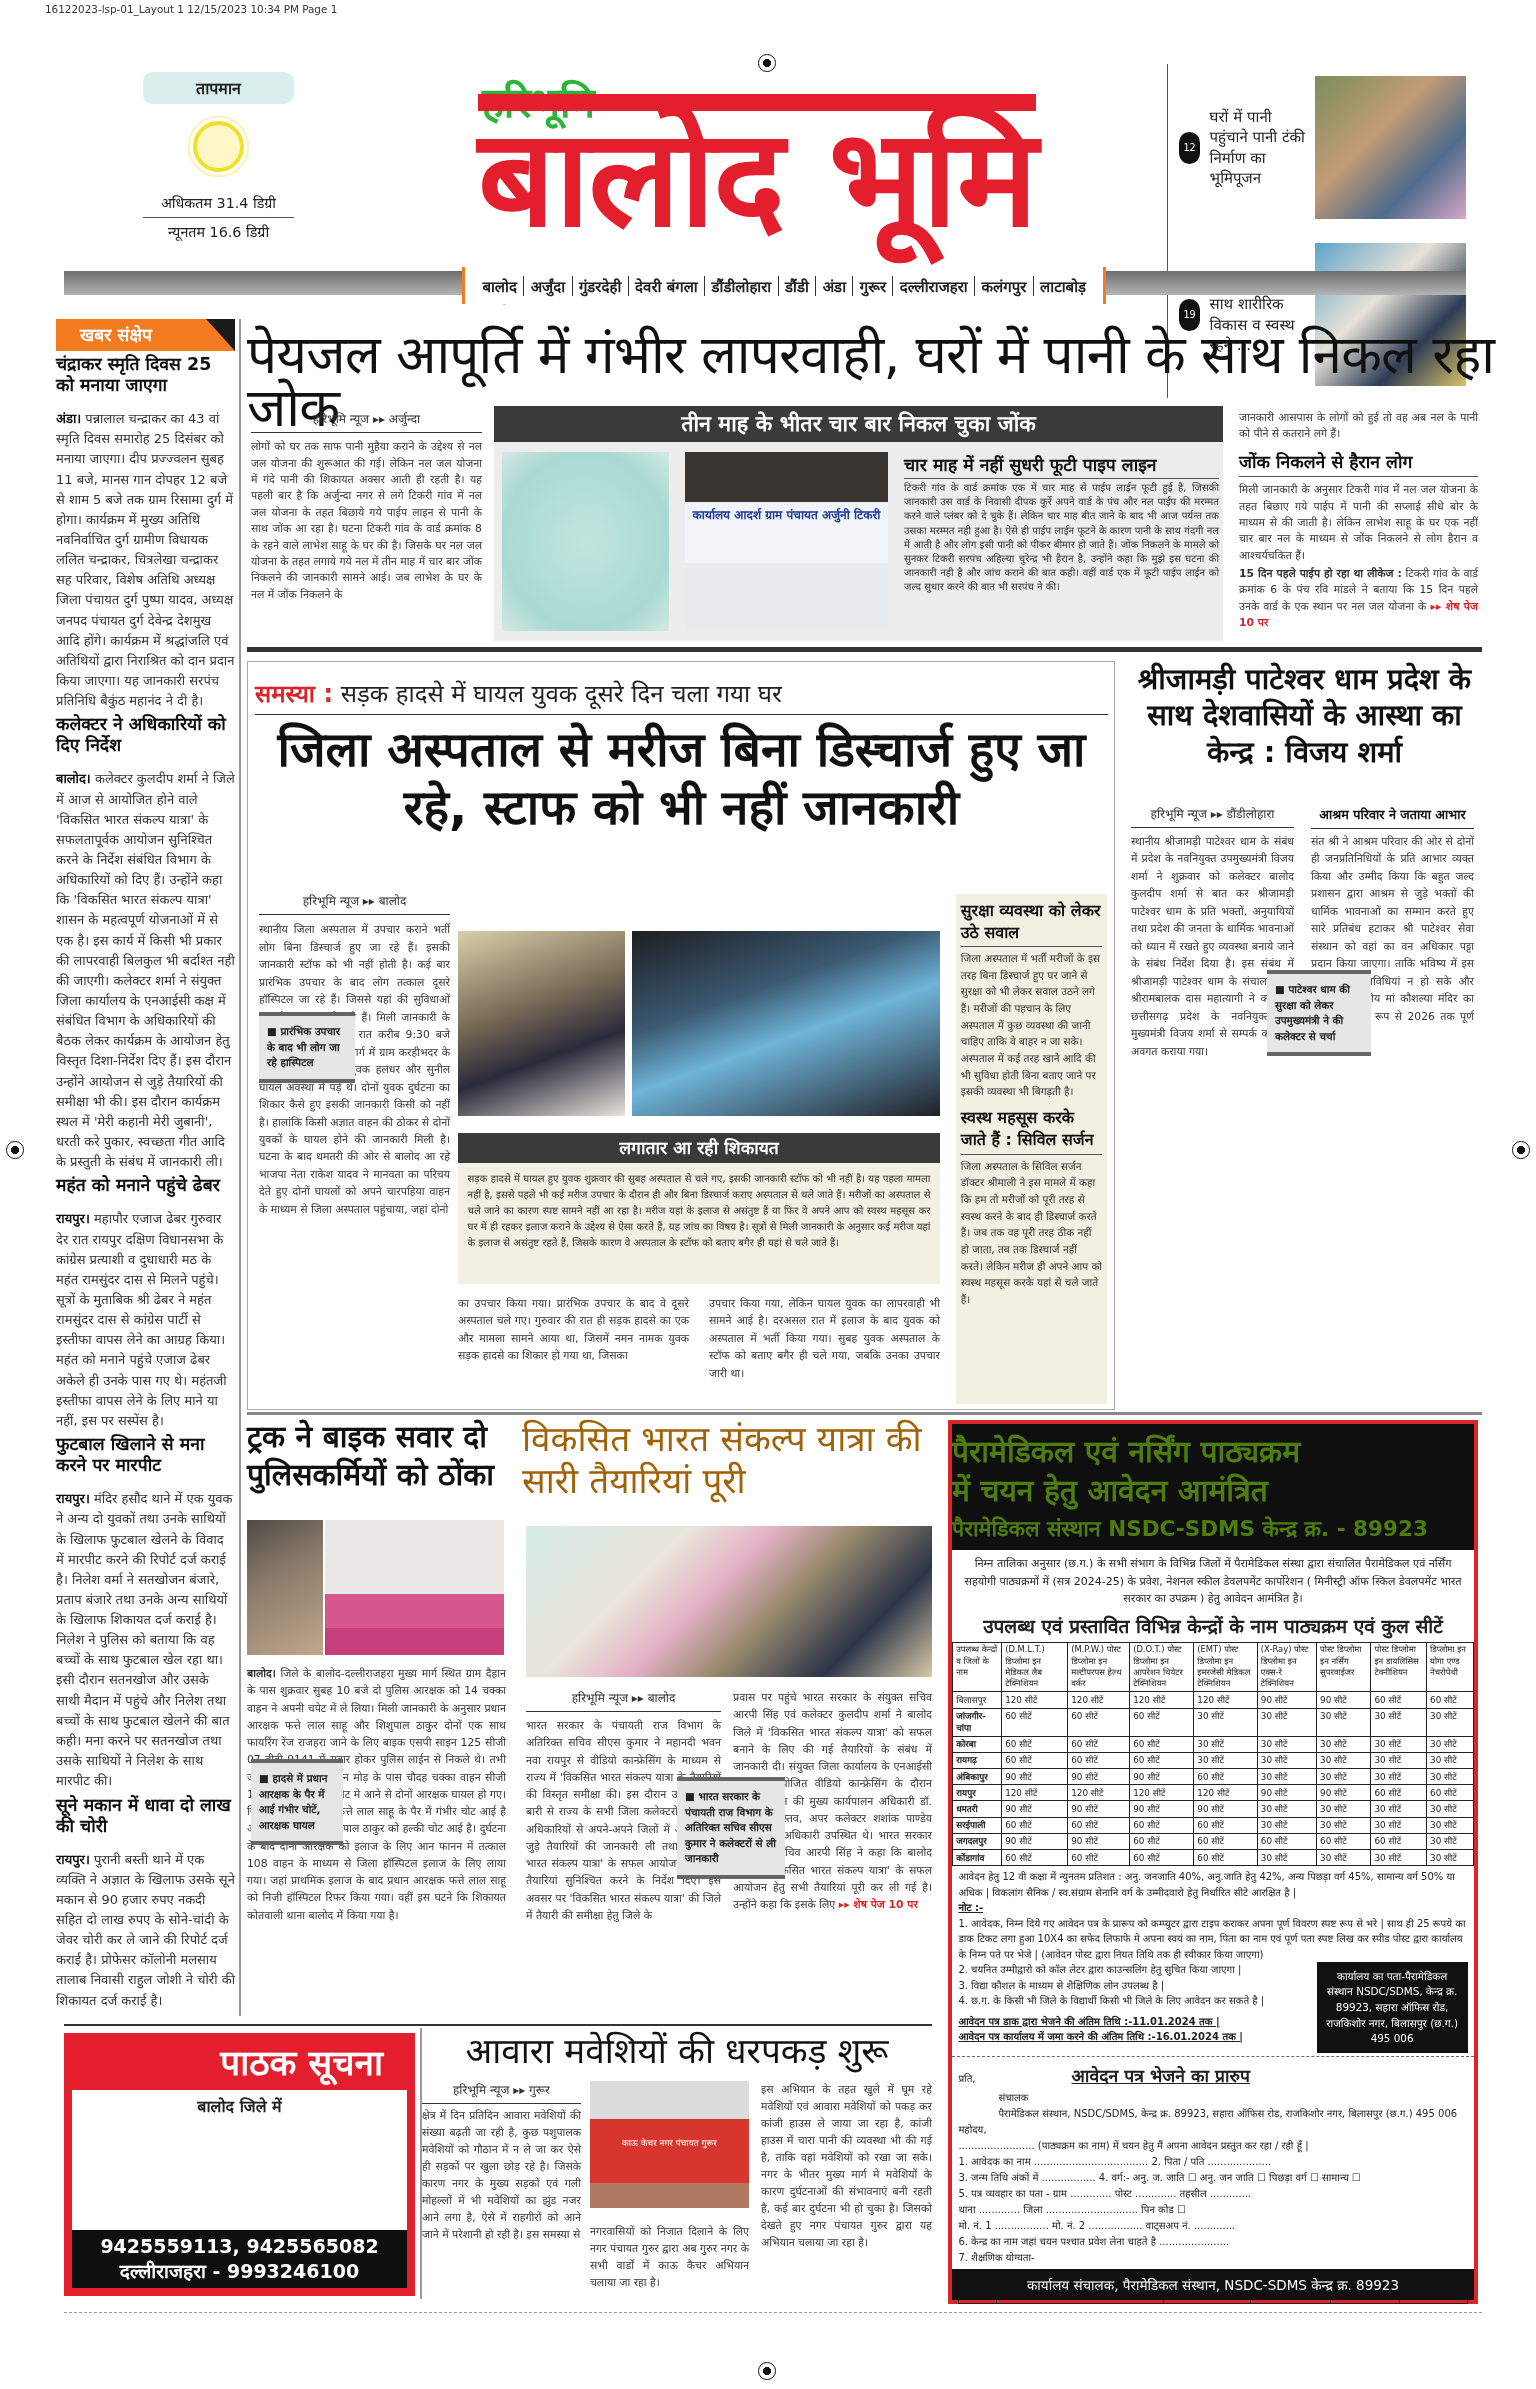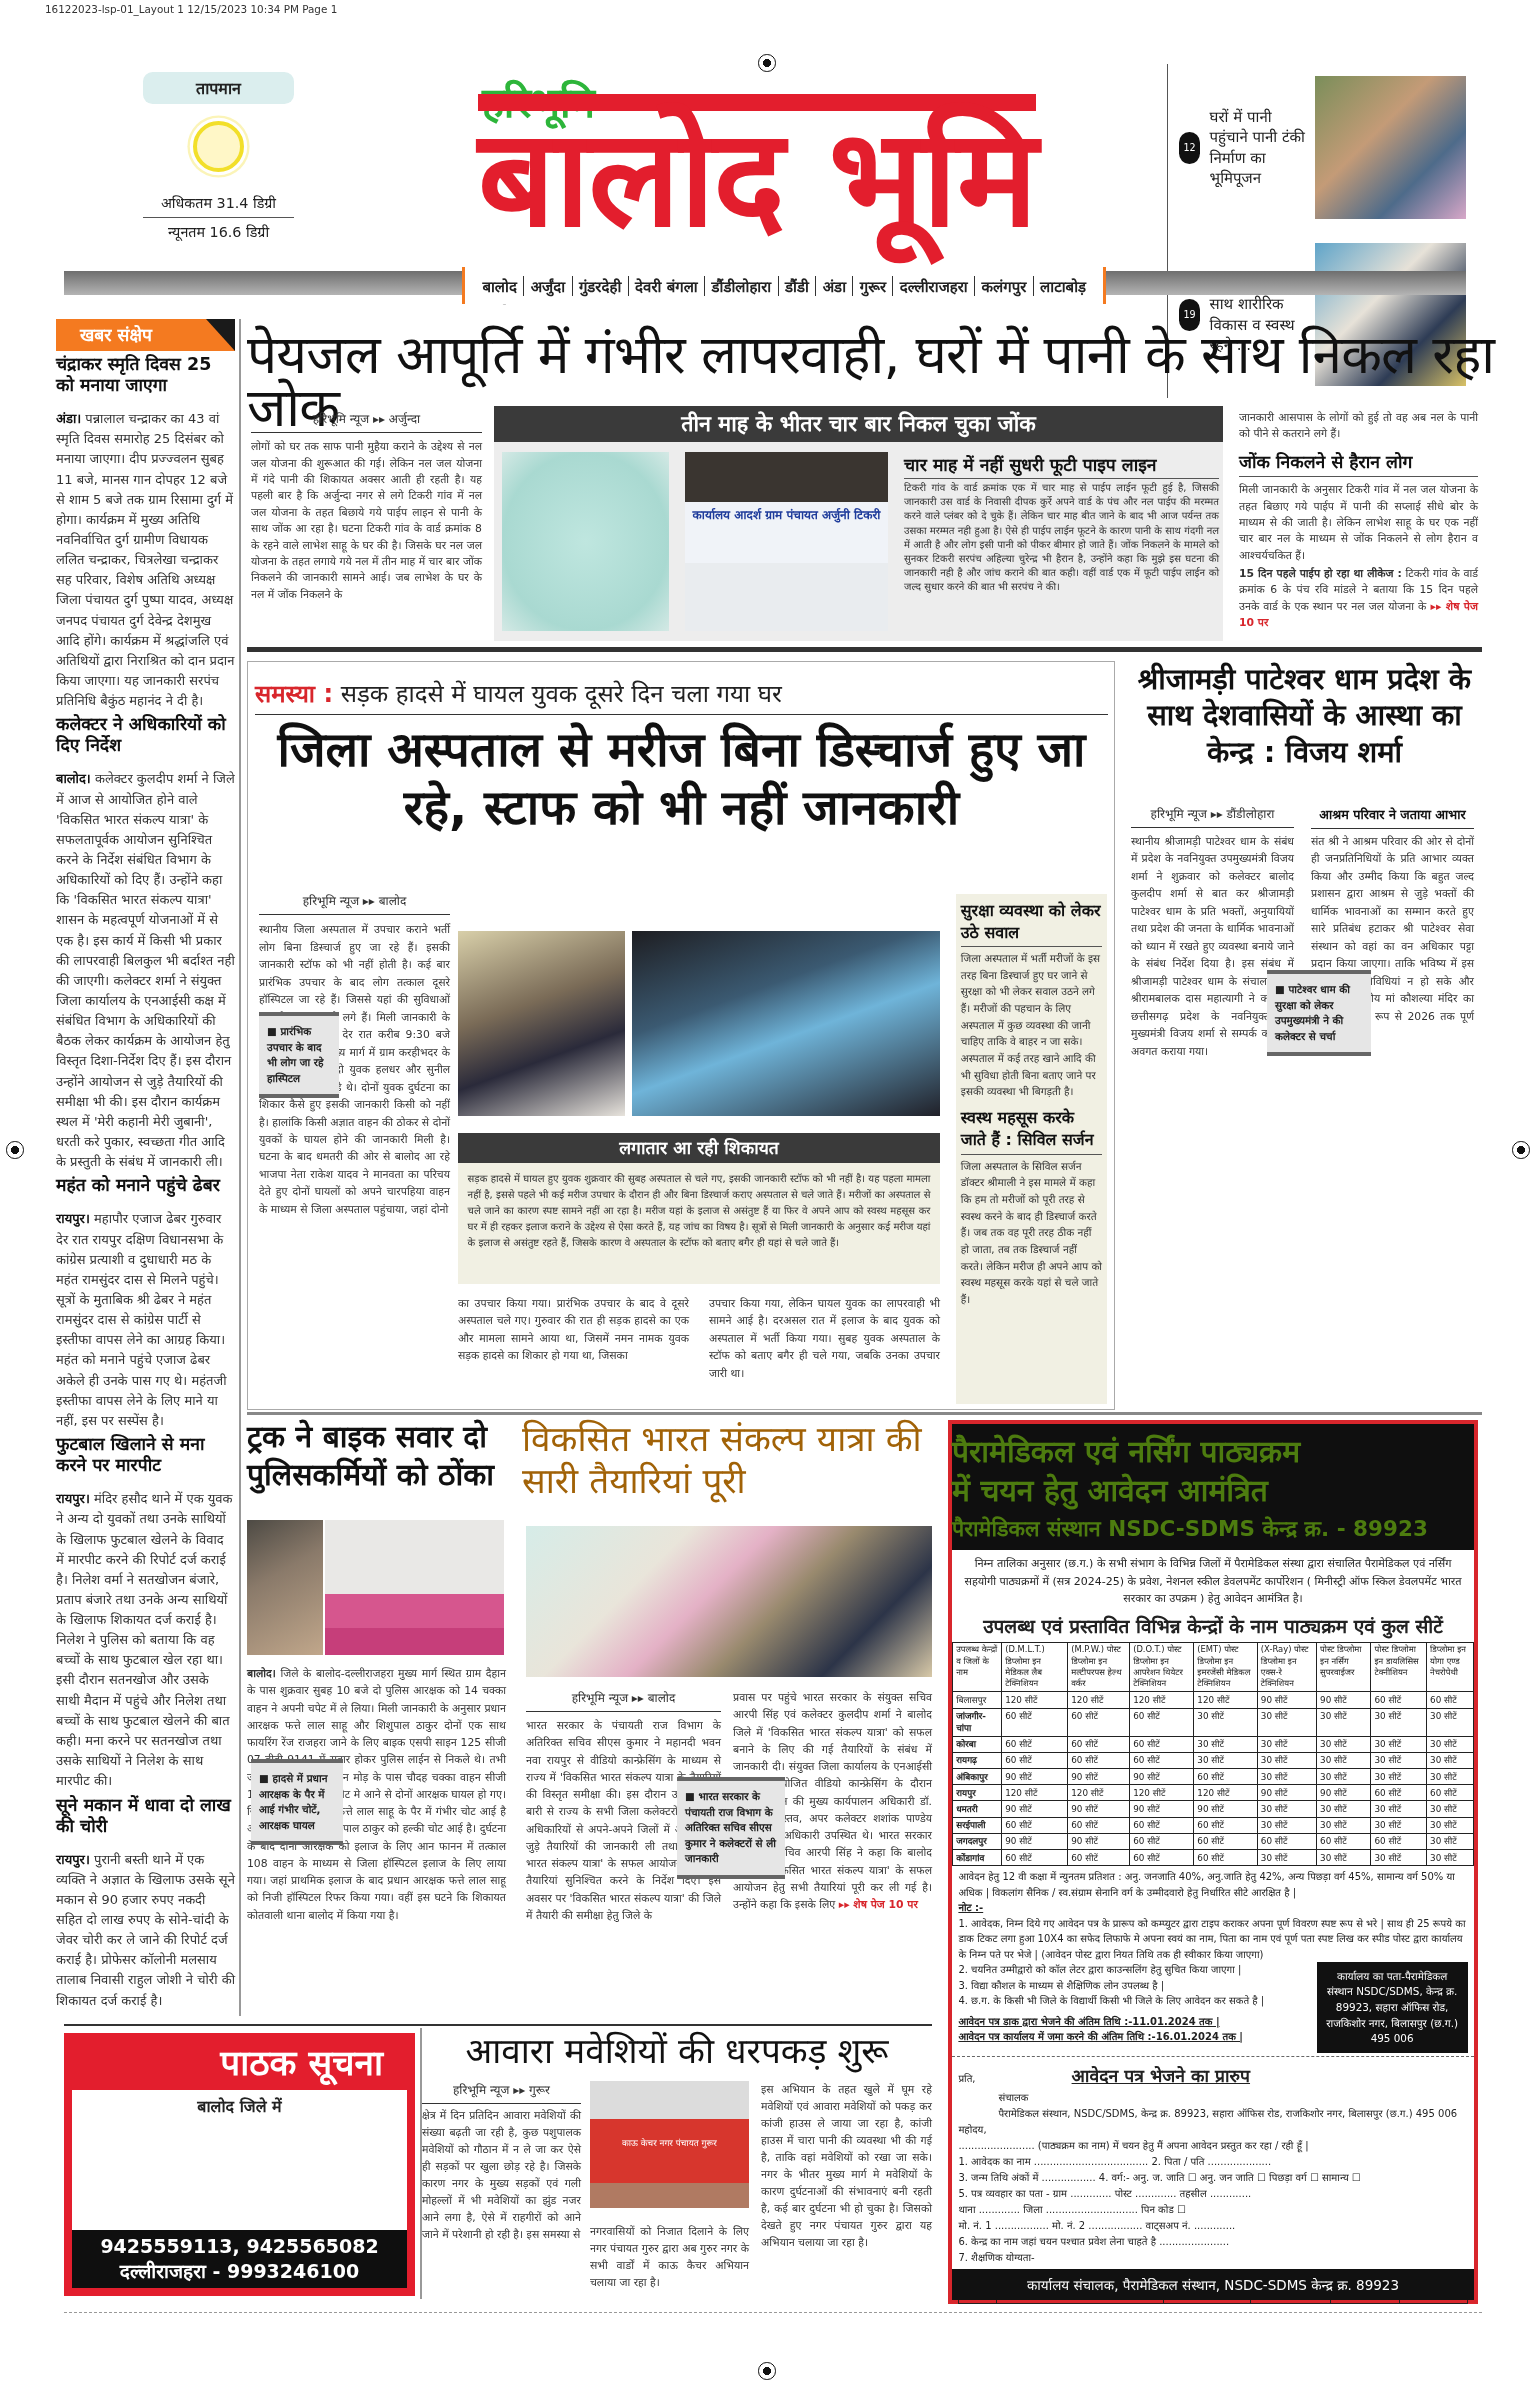--- a/index.html
+++ b/index.html
@@ -160,21 +160,21 @@
 </div>
 <div class="abs" style="left:247px;top:647px;width:1235px;height:4.8px;background:#333"></div>
 
 <div class="abs" style="left:247px;top:661px;width:868px;height:749px;border:1.6px solid #aaa"></div>
 <div class="abs" style="left:255px;top:676px;width:853px;font-size:24px;border-bottom:1.6px solid #333;padding-bottom:4.8px"><span style="color:#d8262c;font-weight:bold">समस्या :</span> <span>सड़क हादसे में घायल युवक दूसरे दिन चला गया घर</span></div>
 <div class="abs" style="left:255px;top:721px;width:853px;text-align:center;font-size:48px;font-weight:bold;line-height:1.2;color:#111">जिला अस्पताल से मरीज बिना डिस्चार्ज हुए जा रहे, स्टाफ को भी नहीं जानकारी</div>
 <div class="abs" style="left:259px;top:892px;width:191px">
   <div class="byline">हरिभूमि न्यूज ▸▸ बालोद</div>
   <div class="col-text" style="margin-top:6.4px;font-size:10.8px;line-height:1.62">स्थानीय जिला अस्पताल में उपचार कराने भर्ती लोग बिना डिस्चार्ज हुए जा रहे हैं। इसकी जानकारी स्टॉफ को भी नहीं होती है। कई बार प्रारंभिक उपचार के बाद लोग तत्काल दूसरे हॉस्पिटल जा रहे हैं। जिससे यहां की सुविधाओं पर भी सवाल उठने लगे हैं। मिली जानकारी के अनुसार गुरुवार की देर रात करीब 9:30 बजे बालोद - धमतरी मुख्य मार्ग में ग्राम करहीभदर के पास बाइक सवार दो युवक हलधर और सुनील घायल अवस्था में पड़े थे। दोनों युवक दुर्घटना का शिकार कैसे हुए इसकी जानकारी किसी को नहीं है। हालांकि किसी अज्ञात वाहन की ठोकर से दोनों युवकों के घायल होने की जानकारी मिली है। घटना के बाद धमतरी की ओर से बालोद आ रहे भाजपा नेता राकेश यादव ने मानवता का परिचय देते हुए दोनों घायलों को अपने चारपहिया वाहन के माध्यम से जिला अस्पताल पहुंचाया, जहां दोनो</div>
 </div>
-<div class="abs pull" style="left:259px;top:1012px;width:80px;font-size:10.4px">प्रारंभिक उपचार के बाद भी लोग जा रहे हास्पिटल</div>
+<div class="abs pull" style="left:259px;top:1012px;width:96px;font-size:10.4px">प्रारंभिक उपचार के बाद भी लोग जा रहे हास्पिटल</div>
 <div class="abs" style="left:458px;top:894px;width:482px;height:223px">
   <div class="photo" style="position:absolute;left:0;top:37px;width:167px;height:185px;background:linear-gradient(160deg,#d8cfa9,#7a6b57 40%,#2a2a3a 65%,#e7e3dc)"></div>
   <div class="photo" style="position:absolute;left:174px;top:37px;width:308px;height:185px;background:linear-gradient(160deg,#1e1e22,#3b5a72 35%,#6fb4d9 55%,#202028)"></div>
 </div>
 <div class="abs" style="left:458px;top:1133px;width:482px;height:151px">
   <div class="darkbar" style="height:30px;line-height:30px;font-size:17.5px">लगातार आ रही शिकायत</div>
   <div class="col-text" style="background:#f1f0e3;padding:8px 9.6px;font-size:10px;line-height:1.6;height:121px">सड़क हादसे में घायल हुए युवक शुक्रवार की सुबह अस्पताल से चले गए, इसकी जानकारी स्टॉफ को भी नहीं है। यह पहला मामला नहीं है, इससे पहले भी कई मरीज उपचार के दौरान ही और बिना डिस्चार्ज कराए अस्पताल से चले जाते हैं। मरीजों का अस्पताल से चले जाने का कारण स्पष्ट सामने नहीं आ रहा है। मरीज यहां के इलाज से असंतुष्ट हैं या फिर वे अपने आप को स्वस्थ महसूस कर घर में ही रहकर इलाज कराने के उद्देश्य से ऐसा करते हैं, यह जांच का विषय है। सूत्रों से मिली जानकारी के अनुसार कई मरीज यहां के इलाज से असंतुष्ट रहते हैं, जिसके कारण वे अस्पताल के स्टॉफ को बताए बगैर ही यहां से चले जाते हैं।</div>
 </div>
 <div class="abs col-text" style="left:458px;top:1295px;width:231px;line-height:1.62">का उपचार किया गया। प्रारंभिक उपचार के बाद वे दूसरे अस्पताल चले गए। गुरुवार की रात ही सड़क हादसे का एक और मामला सामने आया था, जिसमें नमन नामक युवक सड़क हादसे का शिकार हो गया था, जिसका</div>
 <div class="abs col-text" style="left:709px;top:1295px;width:231px;line-height:1.62">उपचार किया गया, लेकिन घायल युवक का लापरवाही भी सामने आई है। दरअसल रात में इलाज के बाद युवक को अस्पताल में भर्ती किया गया। सुबह युवक अस्पताल के स्टॉफ को बताए बगैर ही चले गया, जबकि उनका उपचार जारी था।</div>

